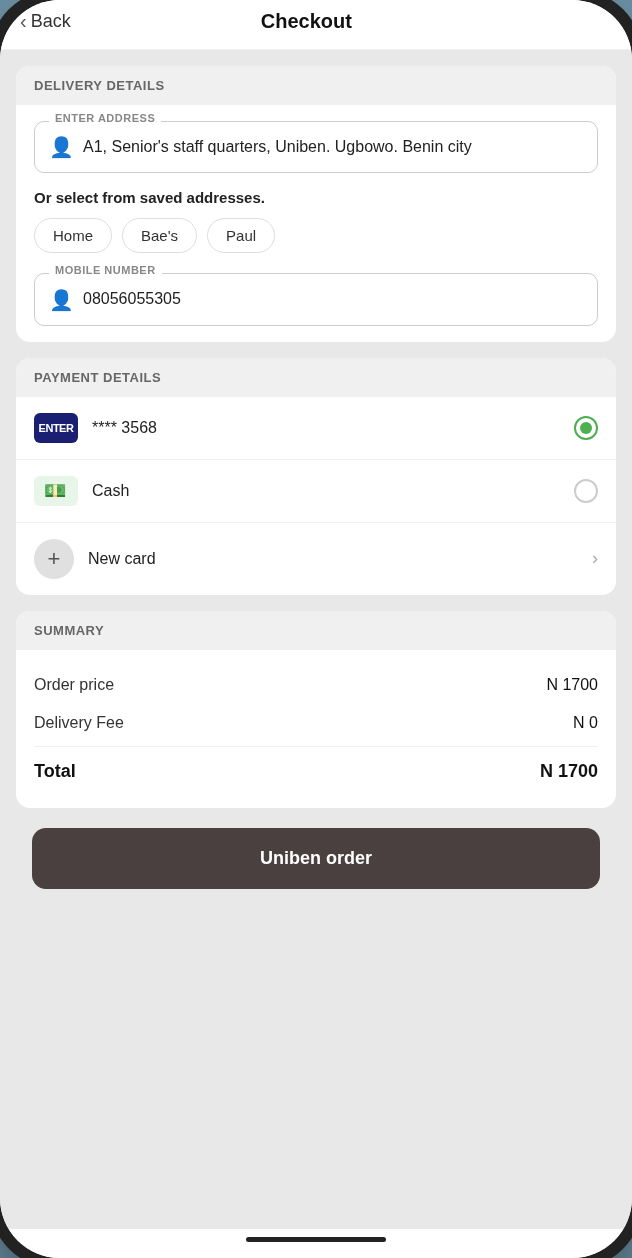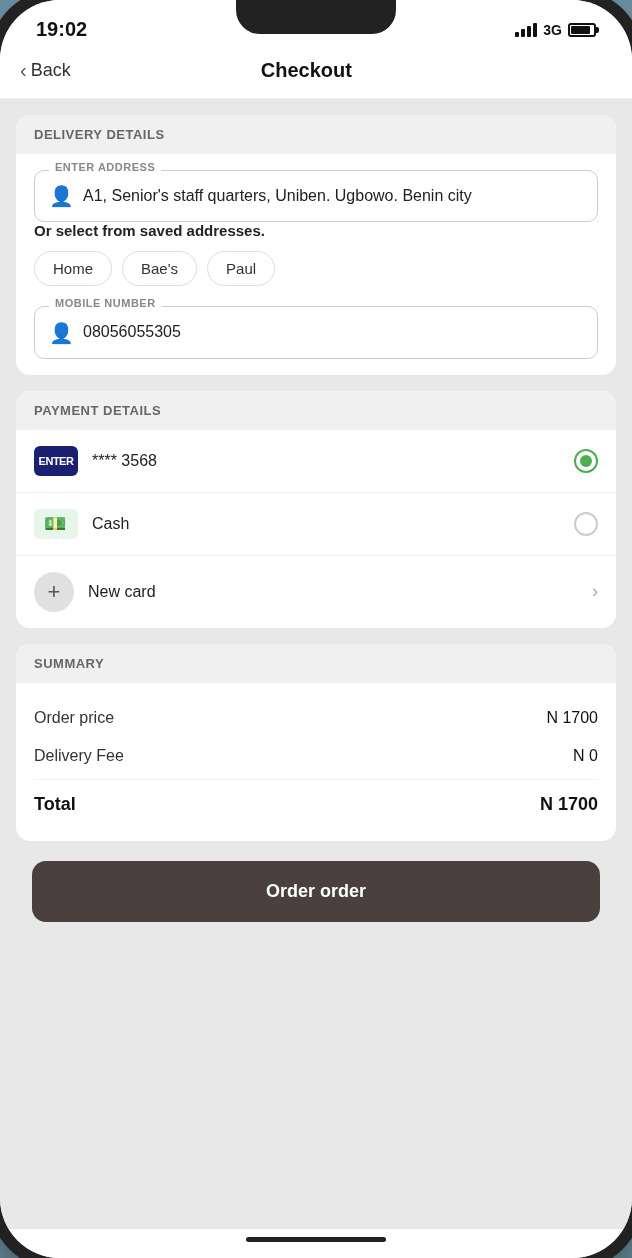--- a/index.html
+++ b/index.html
@@ -176,21 +176,21 @@
     .card-body {
       padding: 16px 18px;
     }
 
     
     .field-wrapper {
       position: relative;
       border: 1.5px solid #ccc;
       border-radius: 10px;
       padding: 14px 16px 14px 48px;
-      margin-bottom: 0;
+      margin-bottom: 16px;
     }
 
     .field-label {
       position: absolute;
       top: -10px;
       left: 14px;
       background: #fff;
       padding: 0 6px;
       font-size: 11px;
       font-weight: 600;
@@ -407,36 +407,20 @@
       height: 5px;
       background: #222;
       border-radius: 3px;
     }
   </style>
 </head>
 <body>
 
 <div class="phone">
 
-  <div class="status-bar">
-    <div class="notch"></div>
-    <span class="status-time">19:02</span>
-    <div class="status-icons">
-      <div class="signal-bars">
-        <div class="signal-bar" style="height:5px"></div>
-        <div class="signal-bar" style="height:8px"></div>
-        <div class="signal-bar" style="height:11px"></div>
-        <div class="signal-bar" style="height:14px"></div>
-      </div>
-      <span class="network-label">3G</span>
-      <div class="battery">
-        <div class="battery-fill"></div>
-      </div>
-    </div>
-  </div>
 
   <div class="nav-bar">
     <div class="back-btn">
       <span class="back-chevron">‹</span>
       <span>Back</span>
     </div>
     <div class="nav-title">Checkout</div>
     <div class="nav-spacer"></div>
   </div>
 
@@ -509,21 +493,21 @@
         <div class="summary-divider"></div>
 
         <div class="summary-row">
           <span class="summary-total-label">Total</span>
           <span class="summary-total-value">N 1700</span>
         </div>
 
       </div>
     </div>
 
-    <button class="place-order-btn">Order order</button>
+    <button class="place-order-btn">Uniben order</button>
 
   </div>
 
   <div class="home-indicator">
     <div class="home-bar"></div>
   </div>
 
 </div>
 
 </body></html>

